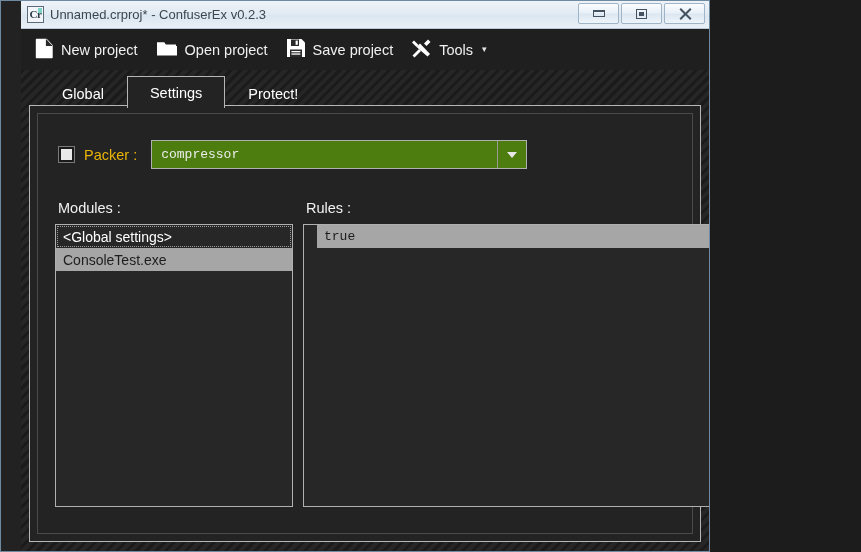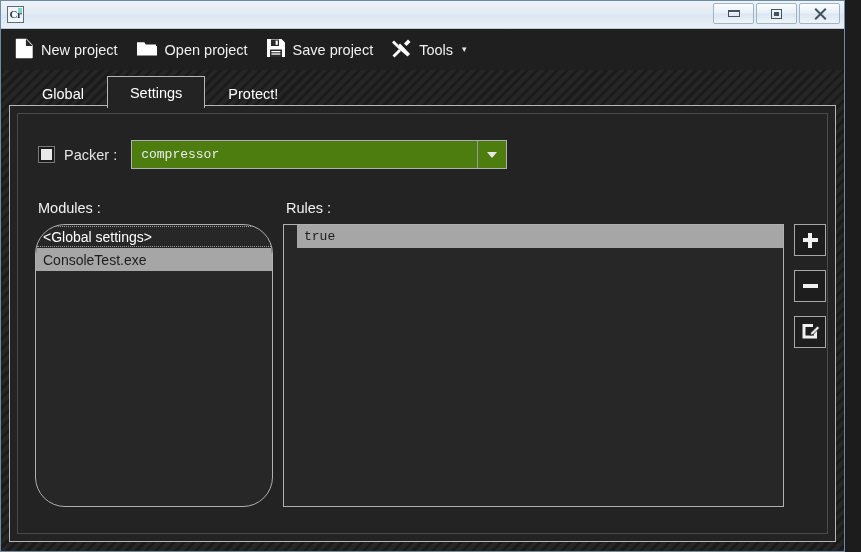--- a/index.html
+++ b/index.html
@@ -7,26 +7,27 @@
     padding: 0;
     background: #1c1c1c;
   }
   body {
     font-family: "Liberation Sans", sans-serif;
     -webkit-font-smoothing: antialiased;
   }
 
   #app {
     position: relative;
-    width: 845px;
+    width: 710px;
     height: 552px;
     overflow: hidden;
     box-sizing: border-box;
     background: #222222;
     border: 1px solid #6f8ba4;
+    padding-left: 20px;
   }
 
   
   .titlebar {
     position: relative;
     height: 28px;
     box-sizing: border-box;
     background: linear-gradient(to bottom, #eef3f8 0%, #e2ebf3 45%, #dbe6f0 55%, #e9f0f7 100%);
     border-bottom: 1px solid #b9c9d8;
     display: flex;
@@ -236,21 +237,21 @@
     position: relative;
     flex: none;
     margin-right: 9px;
   }
   .checkbox .fill {
     position: absolute;
     left: 2px; top: 2px; right: 2px; bottom: 2px;
     background: #e9e9e9;
   }
   .packer-label {
-    color: #e5e5e5;
+    color: #eab308;
     font-size: 14.5px;
     white-space: nowrap;
     margin-right: 14px;
     user-select: none;
   }
   .combo {
     width: 376px;
     height: 29px;
     box-sizing: border-box;
     border: 1px solid #b0b0b0;
@@ -300,21 +301,20 @@
     box-sizing: border-box;
     border: 1px solid #b0b0b0;
     background: #272727;
     overflow: hidden;
   }
   .listbox.modules {
     left: 17px;
     top: 110px;
     width: 238px;
     height: 283px;
-    border-radius: 30px;
   }
   .listbox.rules {
     left: 265px;
     top: 110px;
     width: 501px;
     height: 283px;
   }
   .list-item {
     height: 23px;
     display: flex;
@@ -374,20 +374,21 @@
 </head>
 <body>
 
 <div id="app">
 
   <div class="titlebar">
     <div class="app-icon">
       <div class="cr">Cr</div>
       <div class="dot"></div>
     </div>
+    <div class="title-text">Unnamed.crproj* - ConfuserEx v0.2.3</div>
 
     <div class="win-buttons">
       <div class="win-btn">
         <span class="g-min"></span>
       </div>
       <div class="win-btn">
         <span class="g-max"></span>
       </div>
       <div class="win-btn">
         <span class="g-close"></span>

